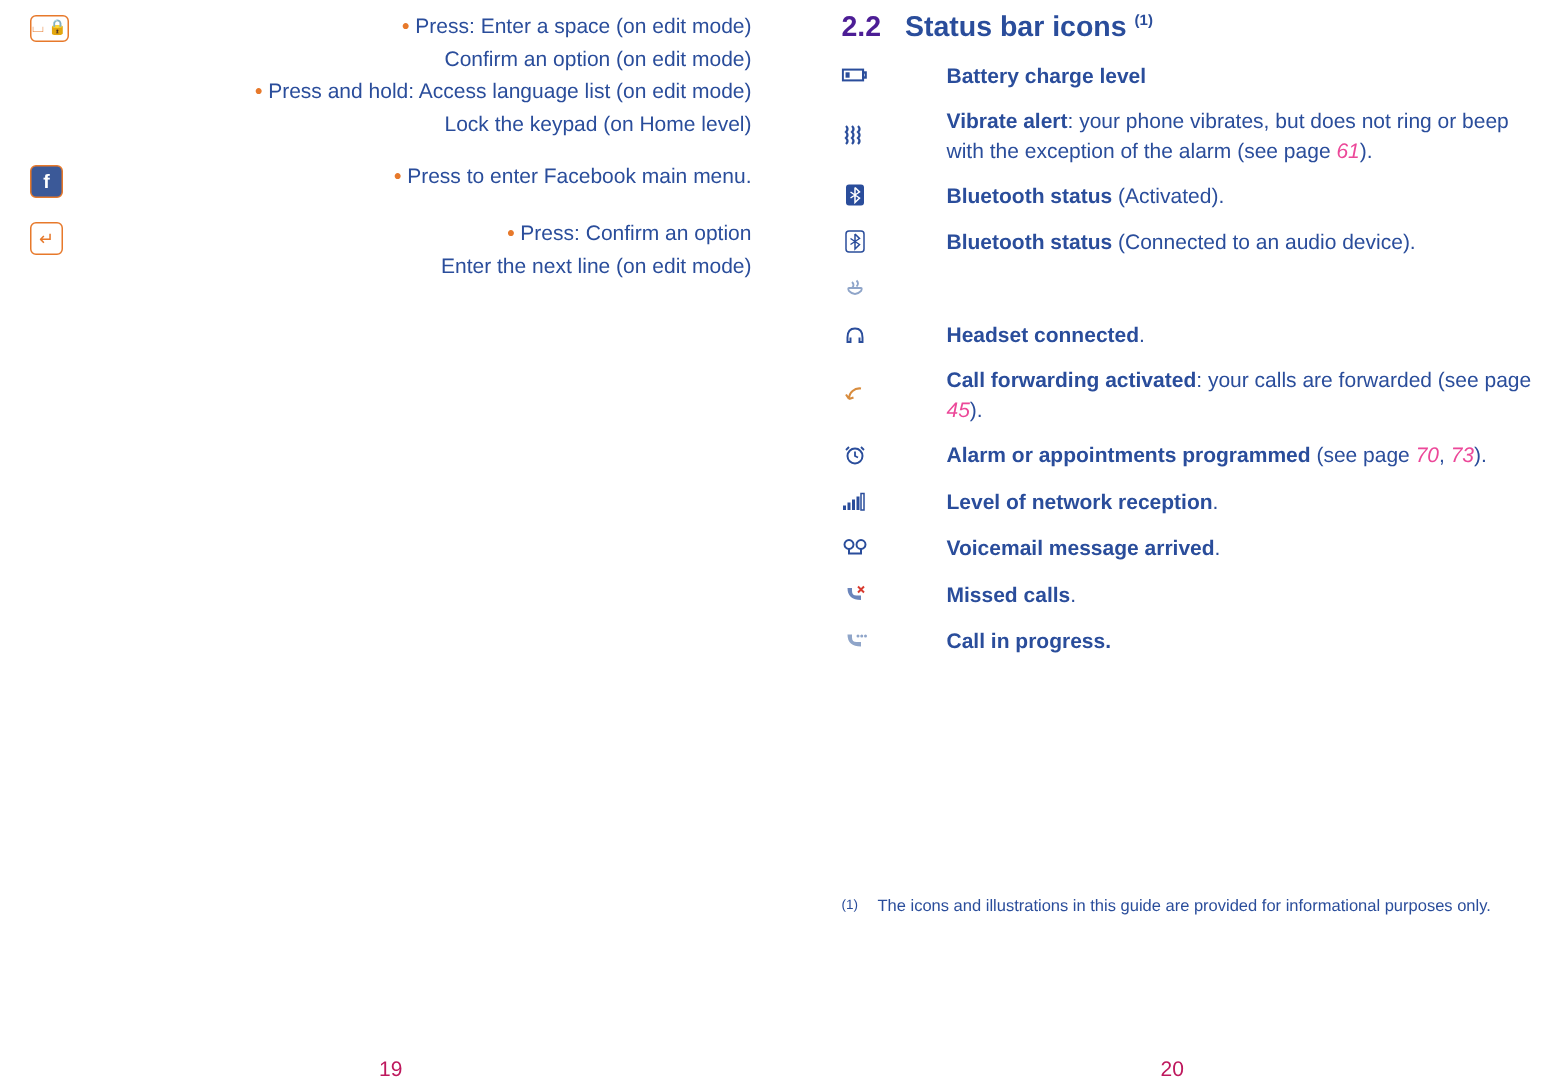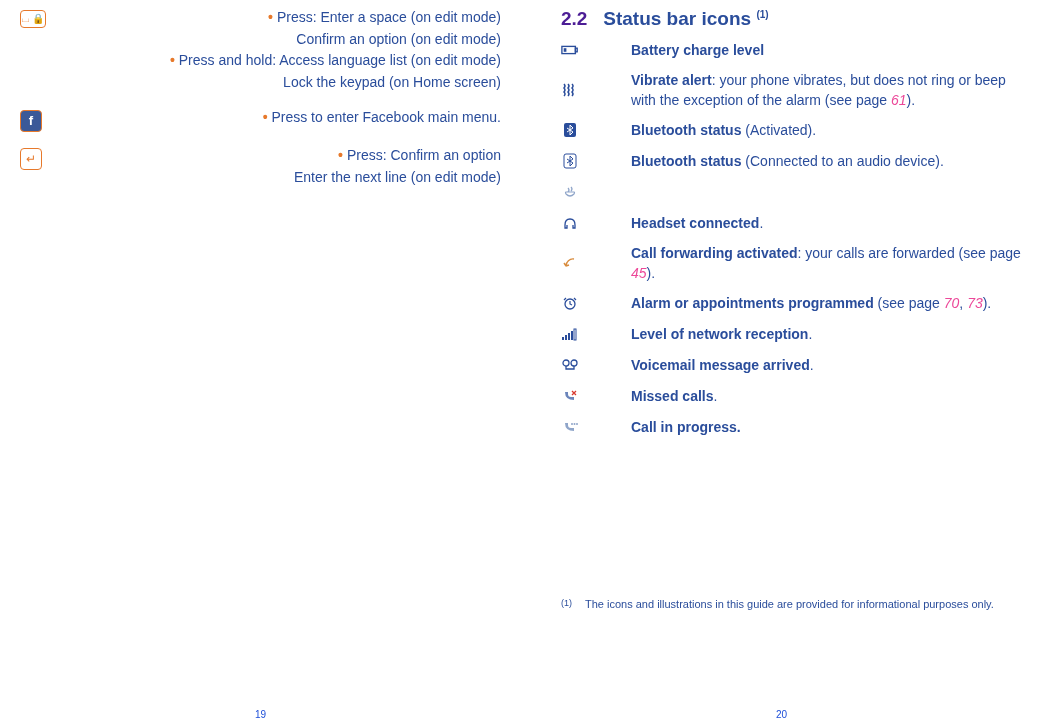--- a/index.html
+++ b/index.html
@@ -22,22 +22,22 @@
     width: 521px;
     height: 728px;
     position: relative;
     padding: 8px 20px 30px 20px;
   }
   .page-number {
     position: absolute;
     bottom: 8px;
     left: 50%;
     transform: translateX(-50%);
-    font-size: 10px;
-    color: #1d4ed8;
+    font-size: 14px;
+    color: #be185d;
   }
   .bullet { color: #e7792b; font-weight: bold; }
   .key-icon {
     display: inline-block;
     width: 26px;
     height: 18px;
     border: 1.5px solid #e7792b;
     border-radius: 4px;
     position: relative;
     vertical-align: top;
@@ -154,21 +154,21 @@
   <div class="page">
 
     <div class="left-block">
       <div class="left-icon-col">
         <span class="key-icon">⌴ 🔒</span>
       </div>
       <div class="left-text-col">
         <div class="action-line"><span class="bullet">• </span><span>Press:</span> <span>Enter a space (on edit mode)</span></div>
         <div class="action-line indent19"><span>Confirm an option (on edit mode)</span></div>
         <div class="action-line"><span class="bullet">• </span><span>Press and hold:</span> <span>Access language list (on edit mode)</span></div>
-        <div class="action-line indent19b"><span>Lock the keypad (on Home screen)</span></div>
+        <div class="action-line indent19b"><span>Lock the keypad (on Home level)</span></div>
       </div>
     </div>
 
     <div class="left-block">
       <div class="left-icon-col">
         <span class="facebook-icon"></span>
       </div>
       <div class="left-text-col">
         <div class="action-line"><span class="bullet">• </span><span>Press to enter Facebook main menu.</span></div>
       </div>

